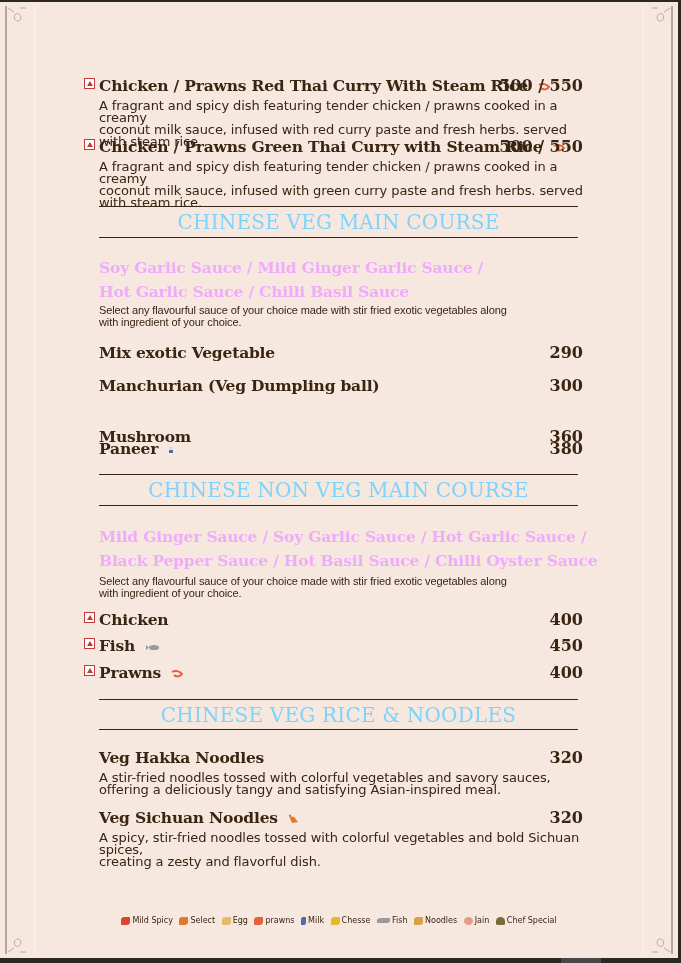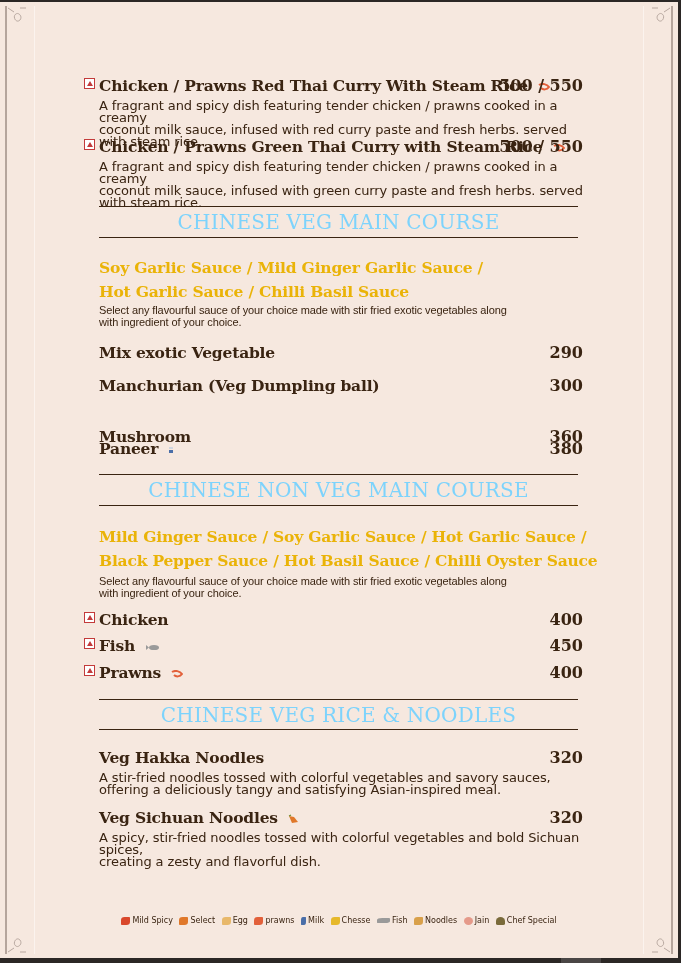--- a/index.html
+++ b/index.html
@@ -57,21 +57,21 @@
   }
   .ico { display:inline-block; vertical-align:middle; margin-left:5px; }
 
   .section-rule { position:absolute; left:99px; width:479px; height:0; border-top:1.5px solid #3a2412; }
   .section-title {
     position:absolute; left:99px; width:479px; text-align:center;
     font-family: "DejaVu Serif", serif; font-size:20px; color:#7dd3fc; letter-spacing:0.2px;
   }
   .sauce-line {
     position:absolute; left:99px; font-family:"DejaVu Serif", serif; font-weight:bold;
-    font-size:15.5px; color:#eab308; white-space:nowrap; letter-spacing:-0.2px;
+    font-size:15.5px; color:#f0abfc; white-space:nowrap; letter-spacing:-0.2px;
   }
   .sauce-desc {
     position:absolute; left:99px; font-family:Liberation Sans, sans-serif;
     font-size:11px; line-height:12px; color:#3a2412; letter-spacing:-0.1px;
   }
   .legend {
     position:absolute; top:916px; left:0; width:678px; text-align:center;
     font-family:"DejaVu Sans", sans-serif; font-size:8px; color:#3a2412; white-space:nowrap;
   }
   .legend .lg { display:inline-block; margin:0 2px; }

